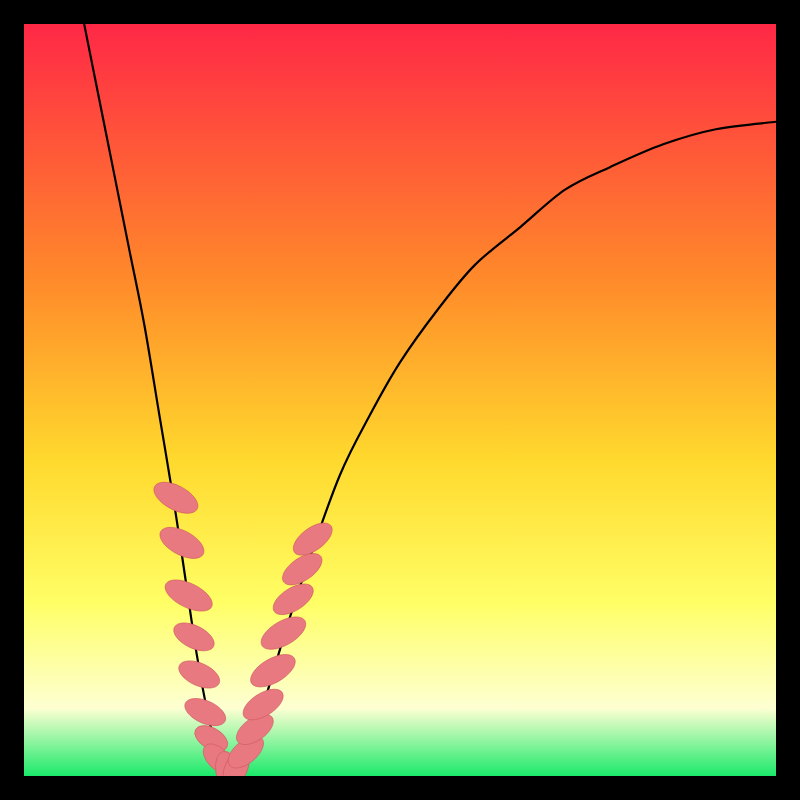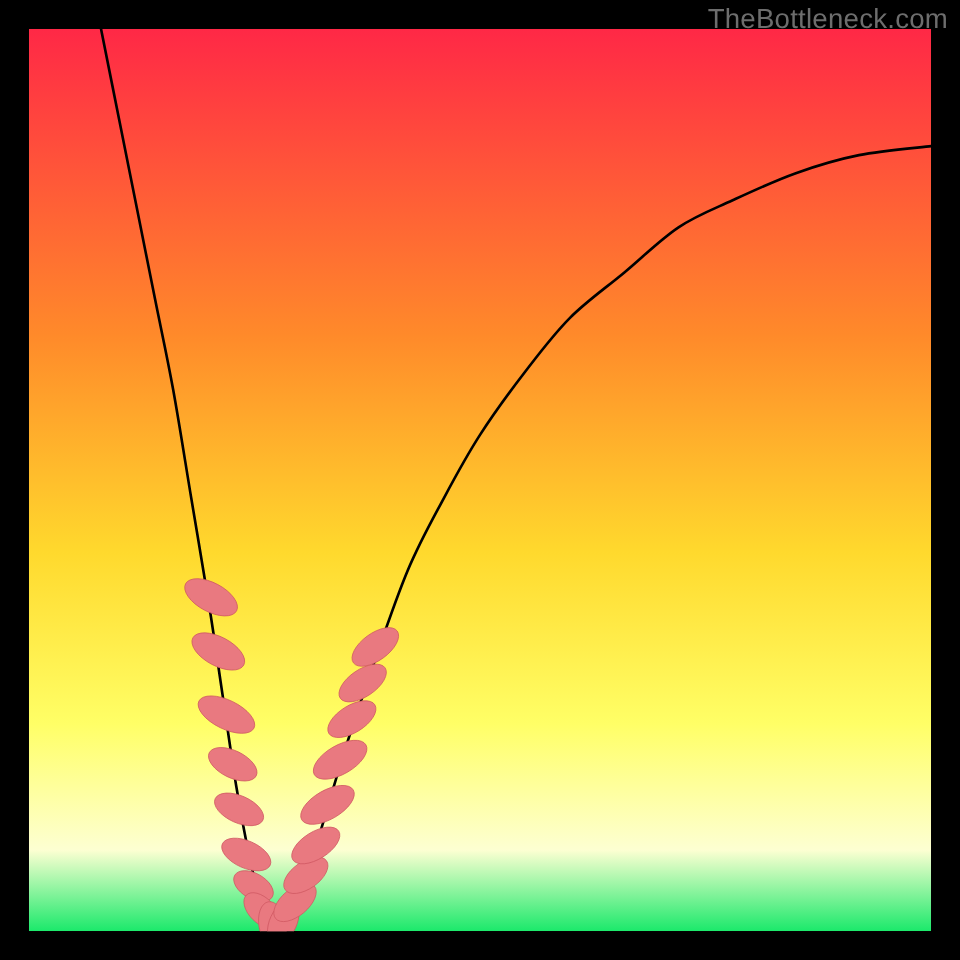--- a/index.html
+++ b/index.html
@@ -47,21 +47,20 @@
     letter-spacing: 0.2px;
     font-family: Arial, Helvetica, sans-serif;
     user-select: none;
   }
 </style>
 </head>
 <body>
 
 <div class="frame">
 
-  <div class="watermark">TheBottleneck.com</div>
 
   <div class="plot-area">
     <svg class="grad" viewBox="0 0 752 752" preserveAspectRatio="none">
       <defs>
         <linearGradient id="bg-grad" x1="0" y1="0" x2="0" y2="1">
           <stop id="g0" offset="0%" stop-color="#ff2846"></stop>
           <stop id="g1" offset="34%" stop-color="#ff8a2a"></stop>
           <stop id="g2" offset="58%" stop-color="#ffd92d"></stop>
           <stop id="g3" offset="77%" stop-color="#ffff66"></stop>
           <stop id="g4" offset="91%" stop-color="#fdffd2"></stop>

